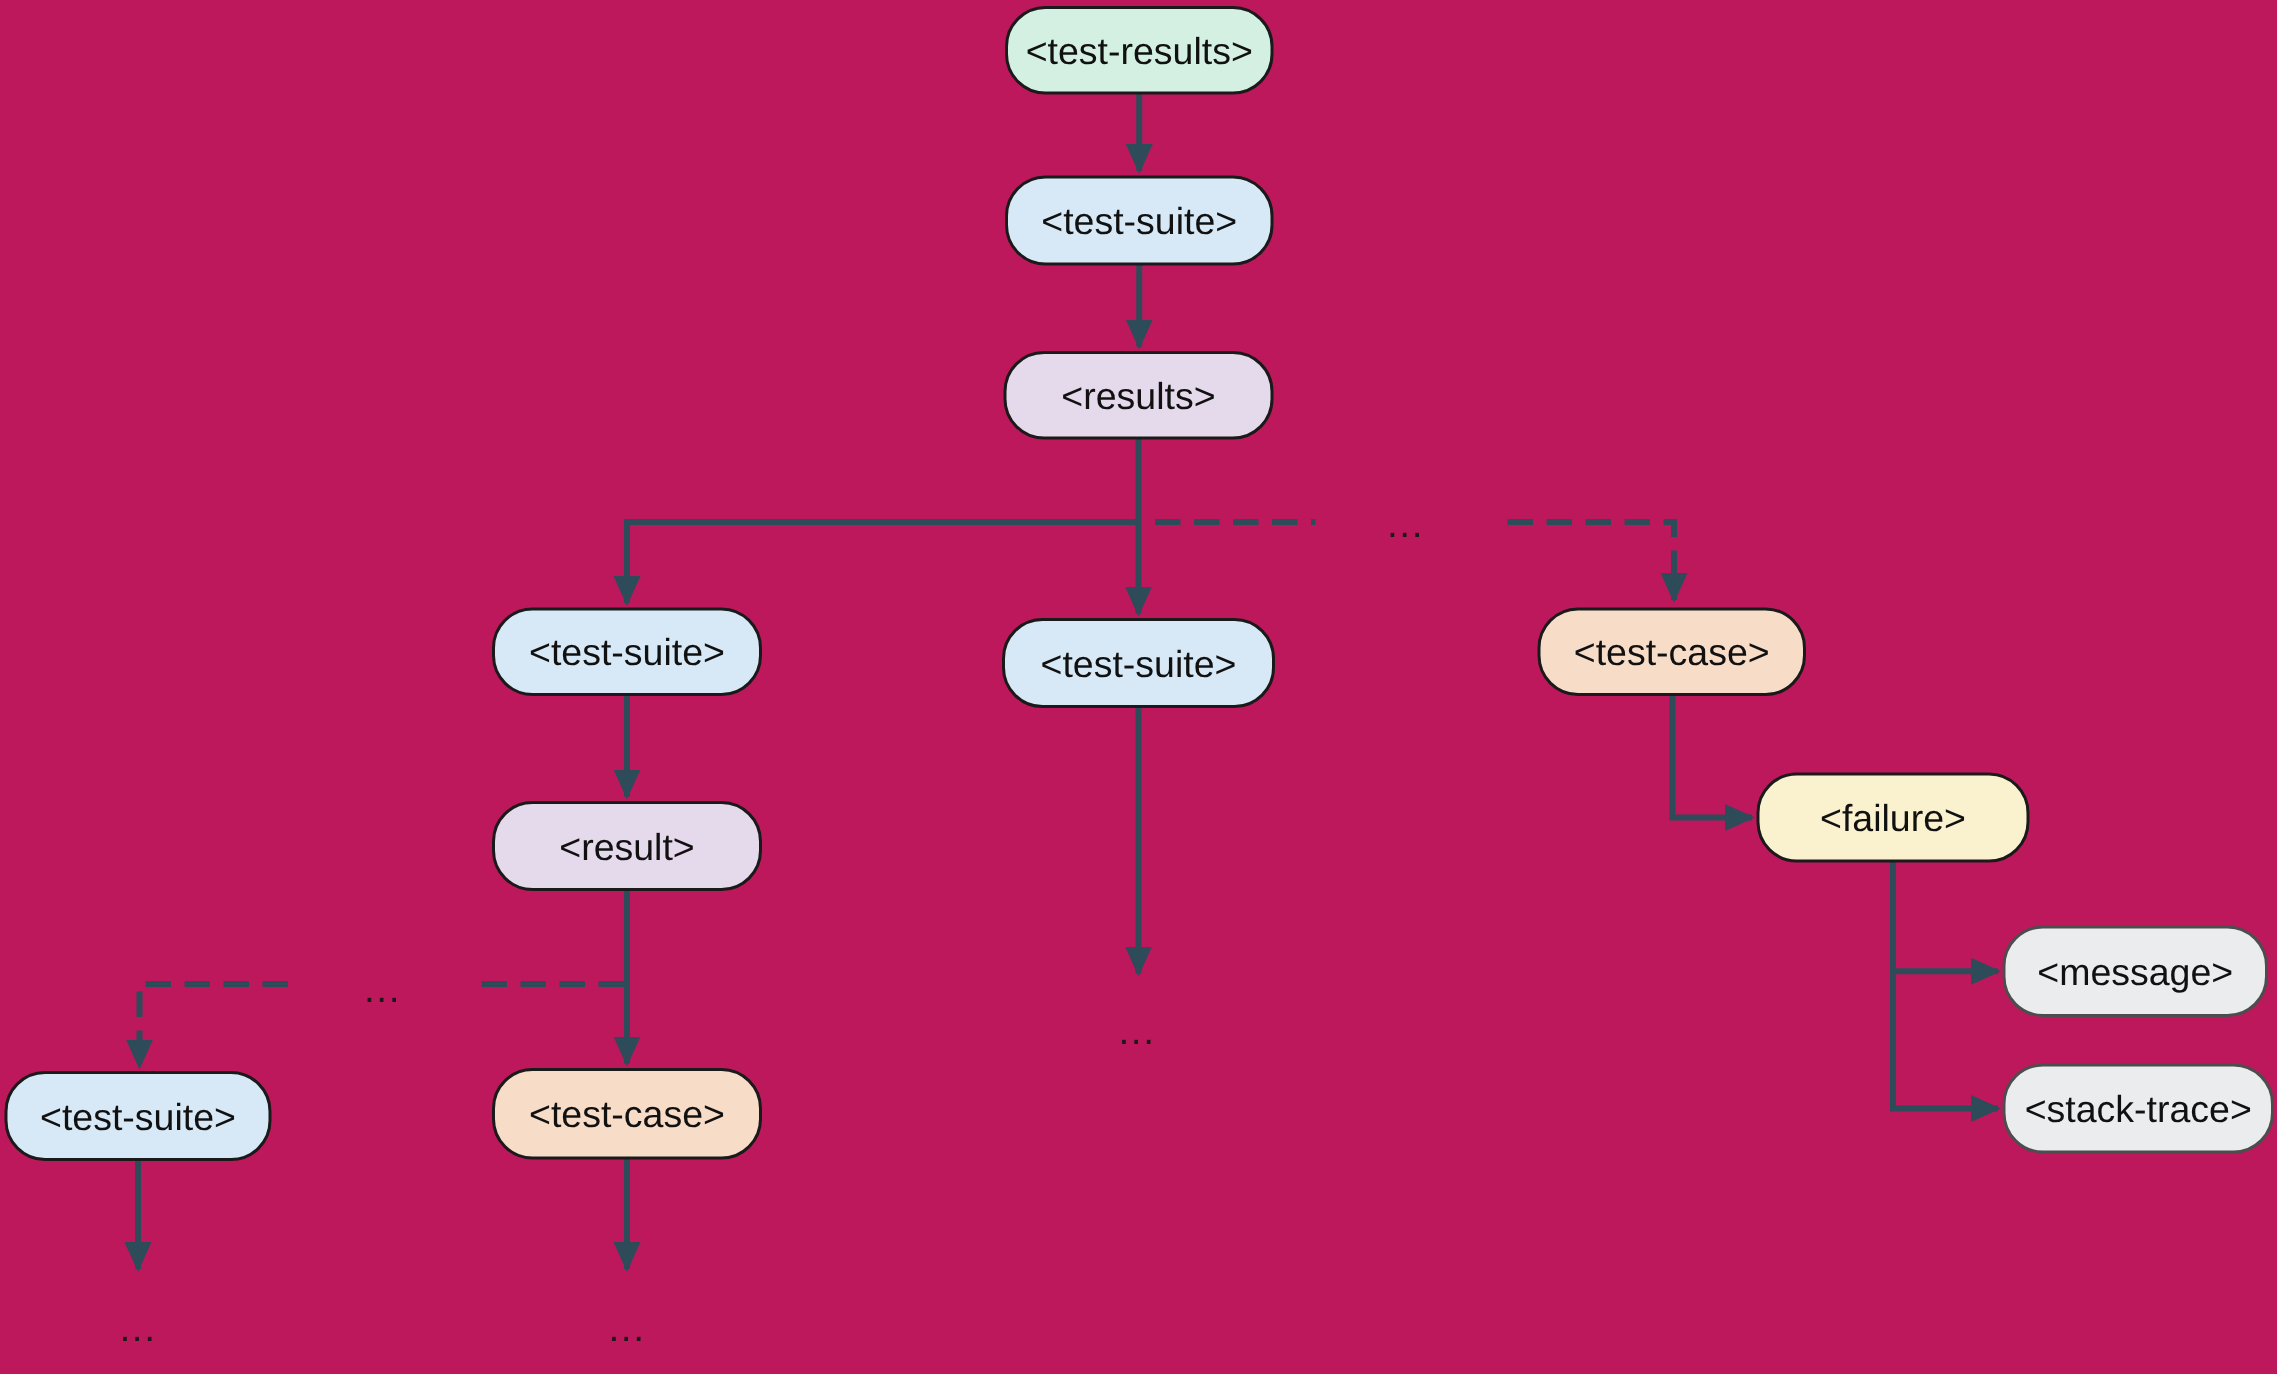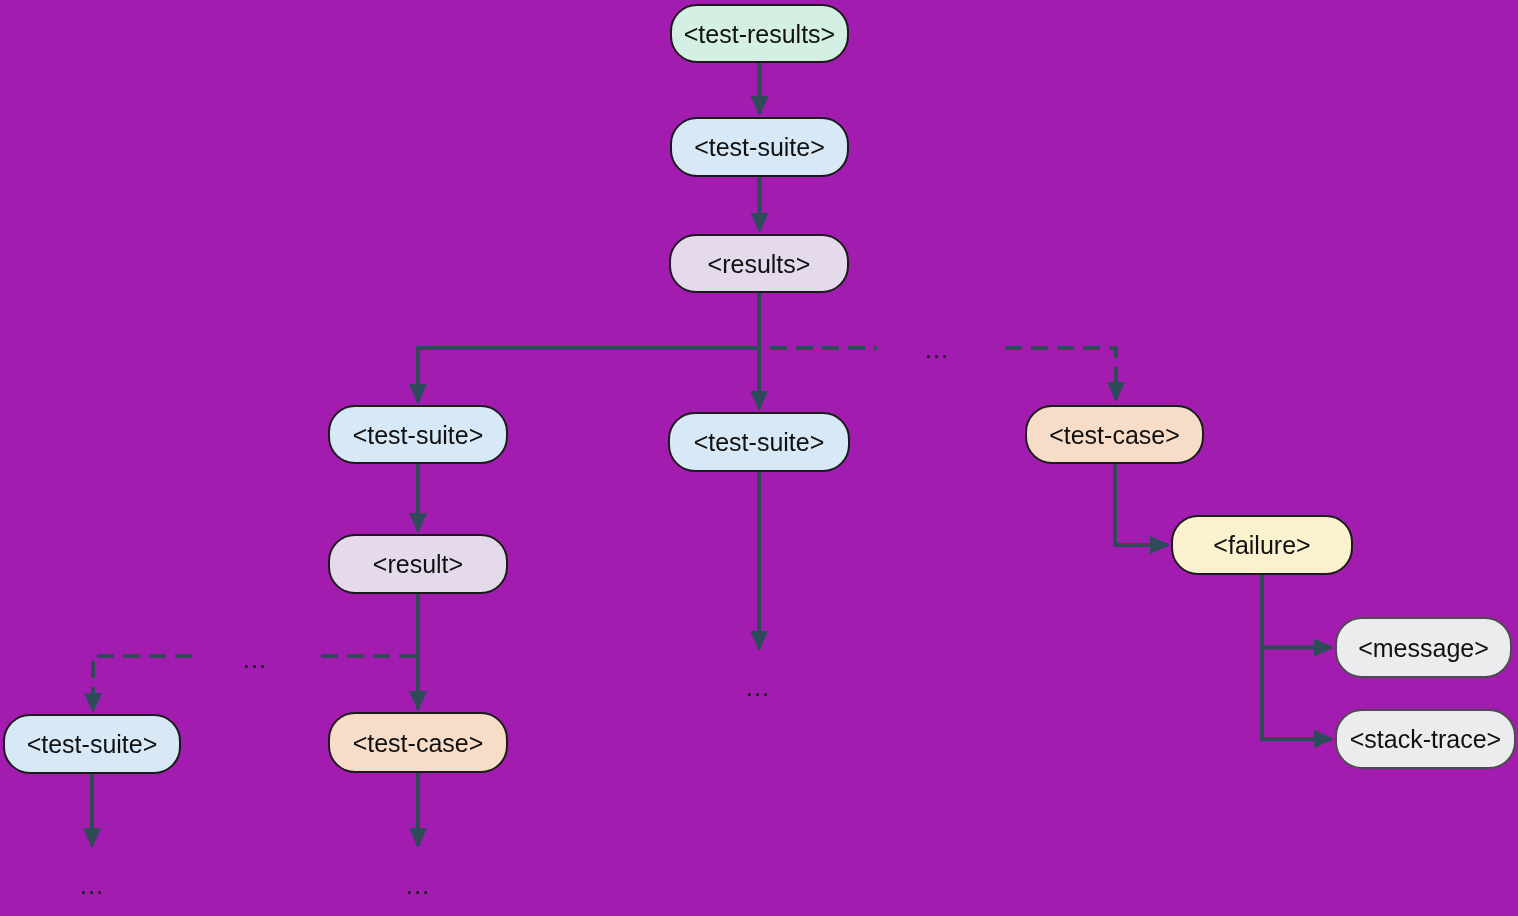--- a/index.html
+++ b/index.html
@@ -5,21 +5,21 @@
   html, body {
     margin: 0;
     padding: 0;
     background: #ffffff;
     font-family: "Liberation Sans", sans-serif;
   }
   .stage {
     position: relative;
     width: 1518px;
     height: 916px;
-    background: #a21caf;
+    background: #be185d;
     overflow: hidden;
   }
   svg text.node-label {
     font-family: "Liberation Sans", sans-serif;
     font-size: 25px;
     fill: #111111;
   }
   svg text.ellipsis-label {
     font-family: "Liberation Sans", sans-serif;
     font-size: 26px;

